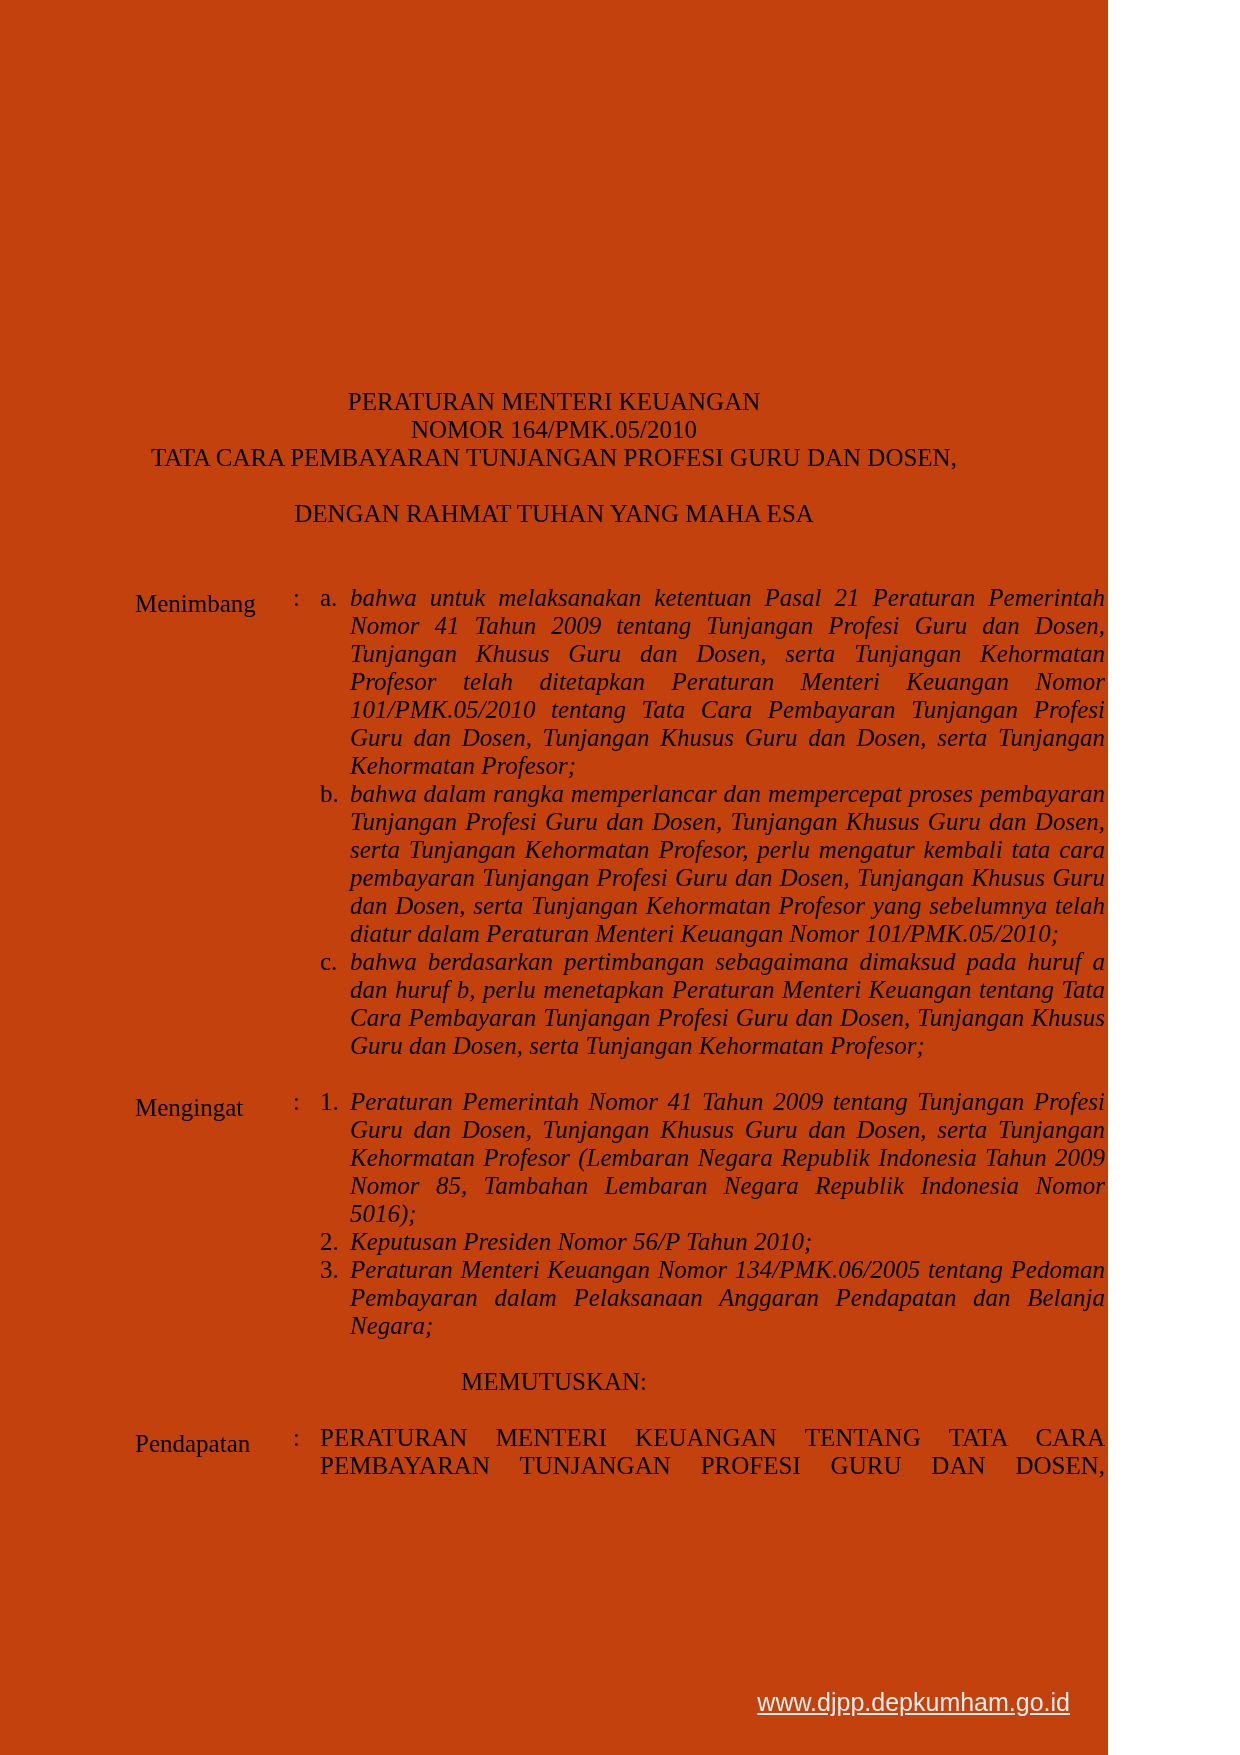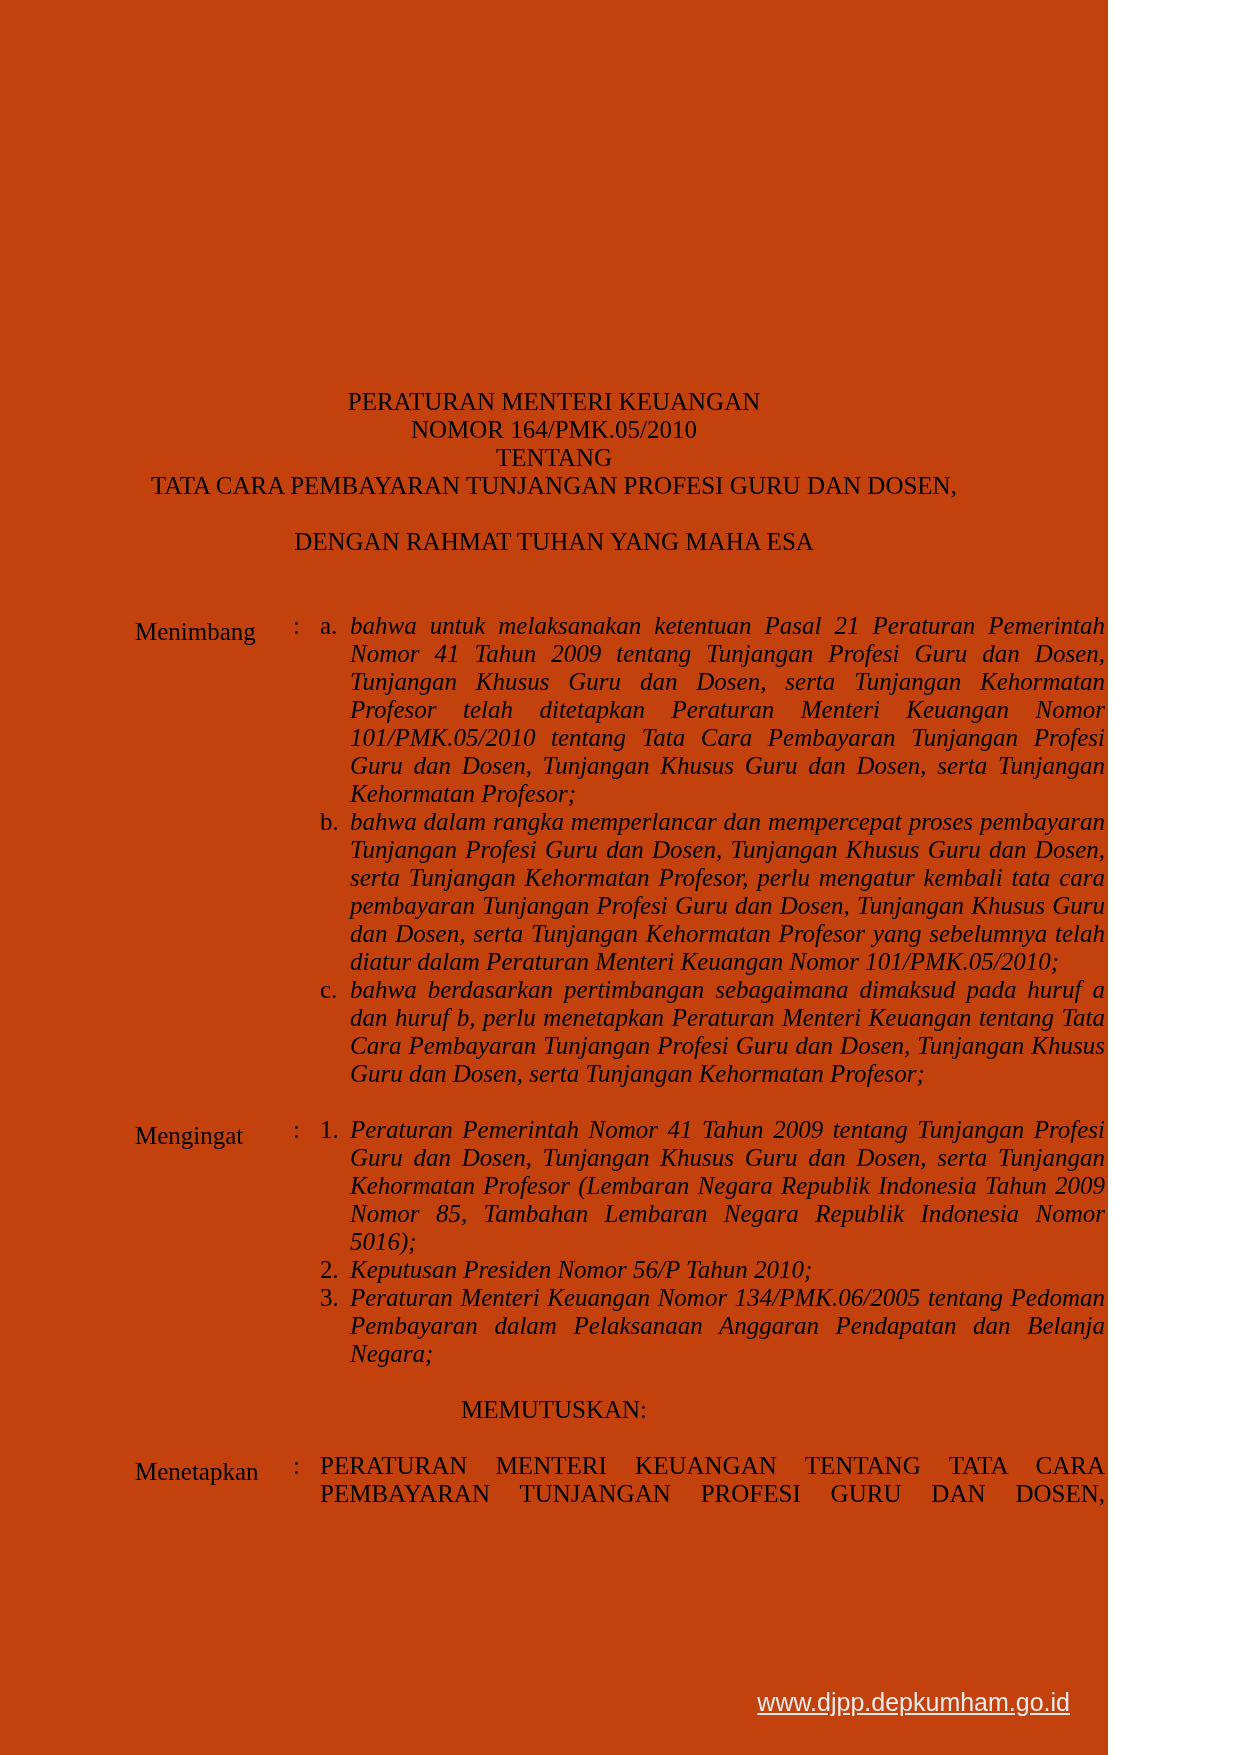--- a/index.html
+++ b/index.html
@@ -37,21 +37,20 @@
 </style>
 </head>
 <body>
 
 <div class="page">
   <div class="content">
 
     <div class="title-block">
       <div class="t-line">PERATURAN MENTERI KEUANGAN</div>
       <div class="t-line">NOMOR 164/PMK.05/2010</div>
-      <div class="t-line">TENTANG</div>
       <div class="t-line">TATA CARA PEMBAYARAN TUNJANGAN PROFESI GURU DAN DOSEN,</div>
     </div>
 
     <div class="spacer"></div>
 
     <div class="center-line">DENGAN RAHMAT TUHAN YANG MAHA ESA</div>
 
     <div class="spacer"></div>
 
 
@@ -97,21 +96,21 @@
       </div>
     </div>
 
     <div class="spacer"></div>
 
     <div class="center-line">MEMUTUSKAN:</div>
 
     <div class="spacer"></div>
 
     <div class="clause">
-      <div class="c-label">Menetapkan</div>
+      <div class="c-label">Pendapatan</div>
       <div class="c-colon">:</div>
       <div class="c-body menetapkan-text">PERATURAN MENTERI KEUANGAN TENTANG TATA CARA PEMBAYARAN TUNJANGAN PROFESI GURU DAN DOSEN,</div>
     </div>
 
   </div>
 
   <div class="watermark" style="color: rgb(236, 236, 236);">
     <a style="color: rgb(236, 236, 236);">www.djpp.depkumham.go.id</a>
   </div>
 </div>

